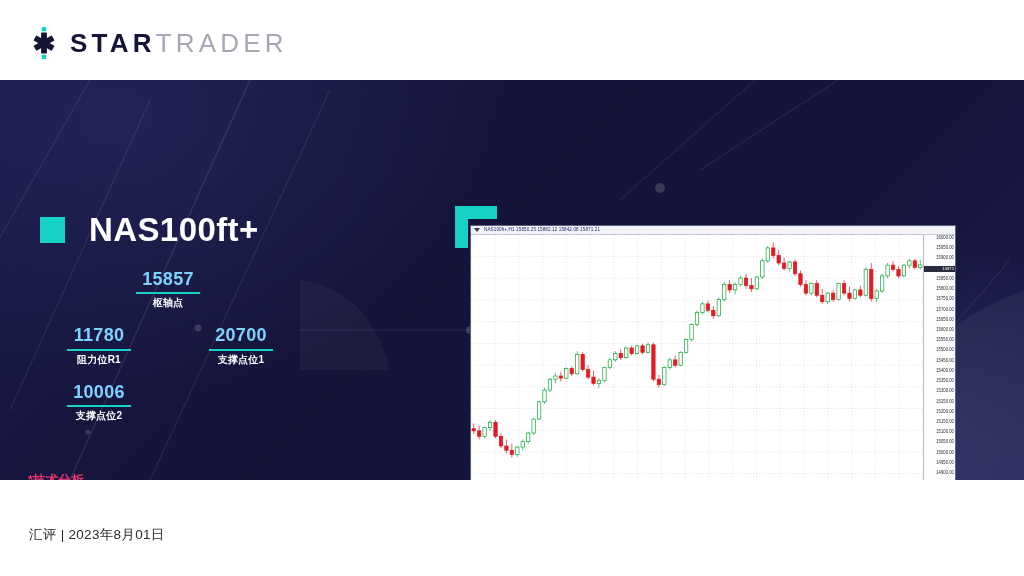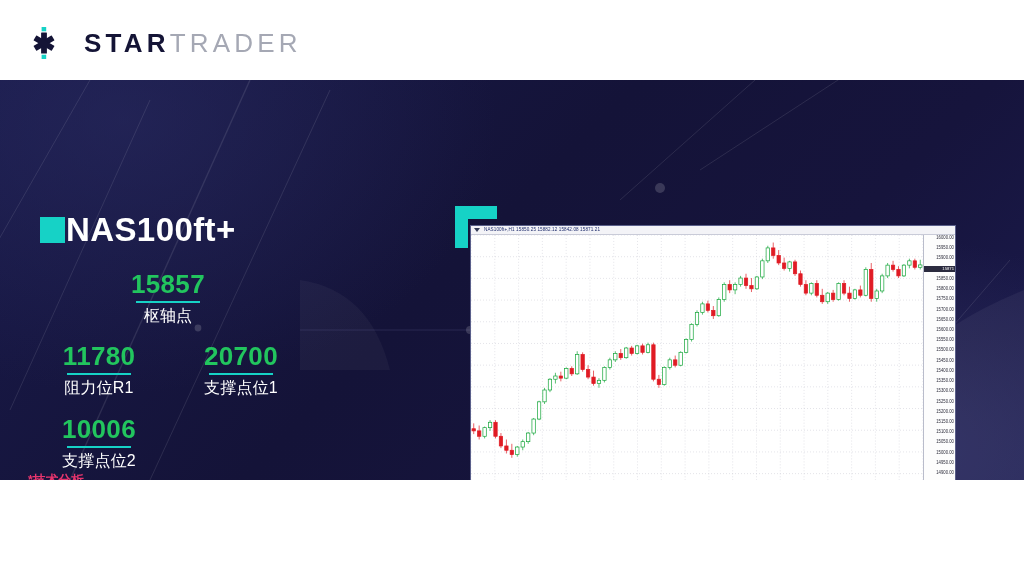--- a/index.html
+++ b/index.html
@@ -11,21 +11,21 @@
   }
   .page { position:relative; width:1024px; height:576px; overflow:hidden; background:#fff; }
 
   
   .header {
     position:absolute; left:0; top:0; width:1024px; height:80px;
     background:#ffffff;
   }
   .logo-wrap {
     position:absolute; left:29px; top:27px;
-    display:flex; align-items:center; gap:25px;
+    display:flex; align-items:center; gap:11px;
   }
   .logo-mark { position:relative; width:30px; height:32px; }
   .logo-mark svg { display:block; }
   .logo-text {
     font-size:26px; font-weight:700; letter-spacing:4.2px;
     line-height:1; white-space:nowrap;
   }
   .logo-text .star { color:#141436; }
   .logo-text .trader { color:#a5a8b4; font-weight:500; }
 
@@ -40,40 +40,40 @@
     background:
       radial-gradient(ellipse 420px 300px at 88% 92%, rgba(70,72,130,.40), rgba(70,72,130,0) 70%),
       radial-gradient(ellipse 520px 380px at 12% 10%, rgba(46,48,104,.45), rgba(46,48,104,0) 72%),
       linear-gradient(135deg,#191a4a 0%,#141338 45%,#16143c 70%,#1b1b4e 100%);
   }
   .hero-bg svg { position:absolute; inset:0; width:100%; height:100%; }
 
   
   .symbol-row {
     position:absolute; left:40px; top:133px;
-    display:flex; align-items:center; gap:1px;
+    display:flex; align-items:center; gap:24px;
   }
   .symbol-bullet { width:25px; height:26px; background:#16d2c6; flex:none; }
   .symbol-name {
     color:#ffffff; font-size:33px; font-weight:700;
     letter-spacing:.4px; line-height:1; white-space:nowrap;
   }
 
   .levels { position:absolute; left:40px; top:190px; width:260px; }
   .lvl { text-align:center; }
   .lvl-val {
-    color:#22c55e; font-size:26px; font-weight:700;
+    color:#7dd3fc; font-size:18px; font-weight:700;
     line-height:1.08; letter-spacing:.3px;
   }
   .lvl-rule {
     width:64px; height:2px; background:#16d2c6;
     margin:3px auto 3px;
   }
   .lvl-label {
-    color:#ffffff; font-size:16px; font-weight:400;
+    color:#ffffff; font-size:10px; font-weight:700;
     letter-spacing:.2px; line-height:1.2;
   }
   .lvl-pivot { margin-left:-4px; }
   .lvl-grid {
     margin-top:17px;
     display:grid; grid-template-columns:1fr 1fr; column-gap:24px; row-gap:17px;
   }
 
   
   .analysis { position:absolute; left:28px; top:392px; width:390px; }
@@ -464,13 +464,16 @@
           <div class="price-tick" style="top: 204.444px;">15050.00</div>
           <div class="price-tick" style="top: 214.667px;">15000.00</div>
           <div class="price-tick" style="top: 224.889px;">14950.00</div>
           <div class="price-tick" style="top: 235.111px;">14900.00</div>
           <div class="price-cur" style="top: 30.6667px;">15871</div>
         </div>
 
     </div>
   </div>
 
+  <div class="footer">
+    <div class="footer-text">汇评 | 2023年8月01日</div>
+  </div>
 </div>
 
 </body></html>

